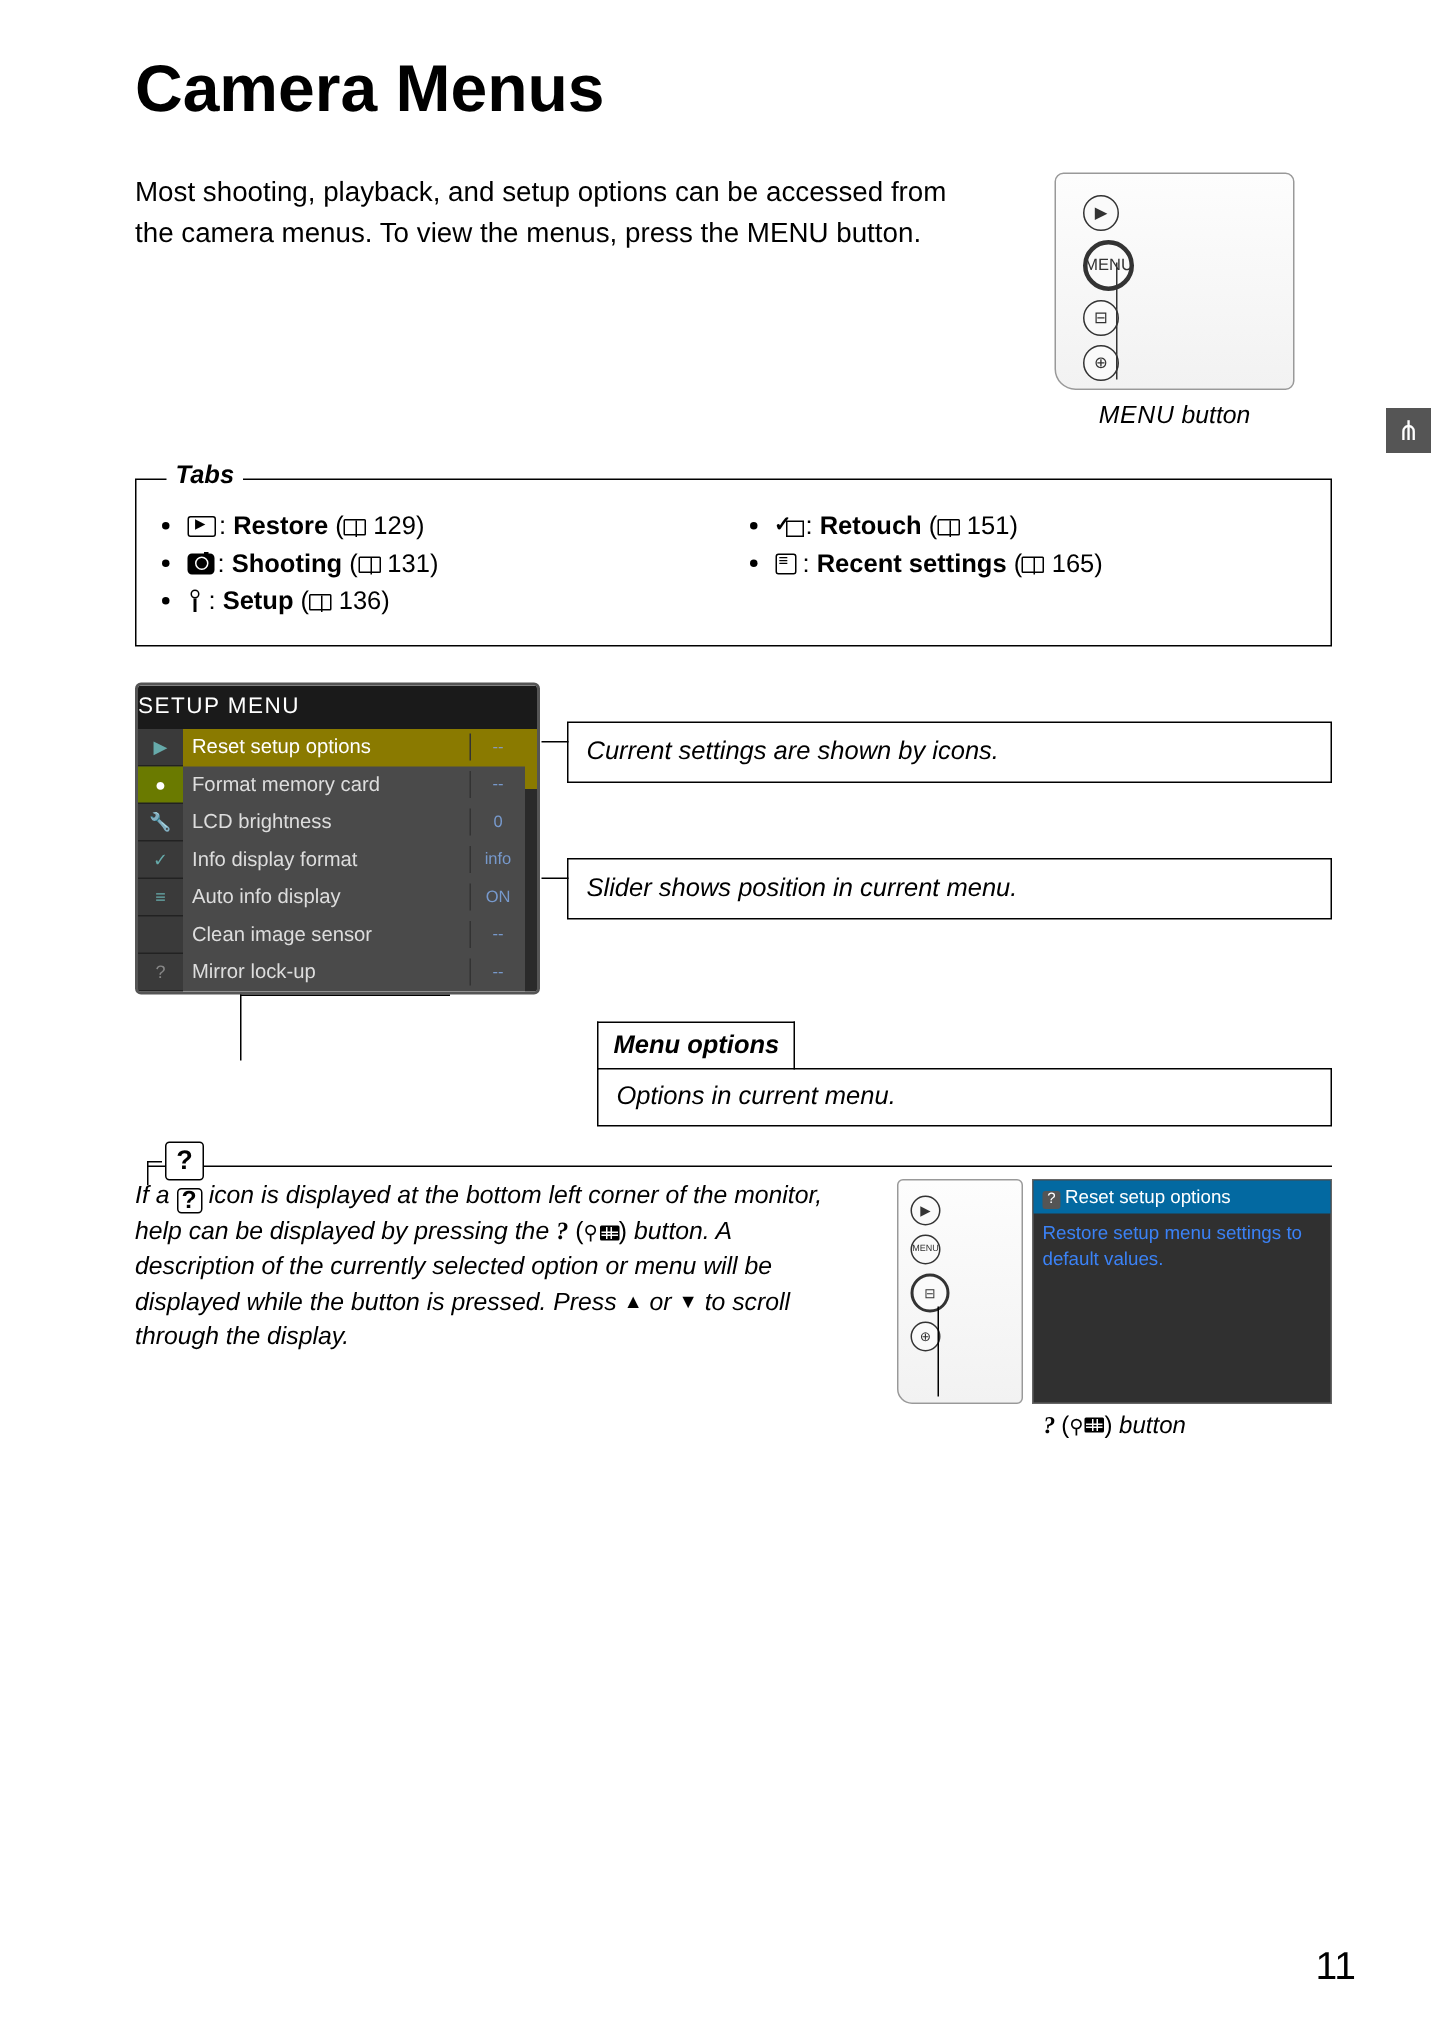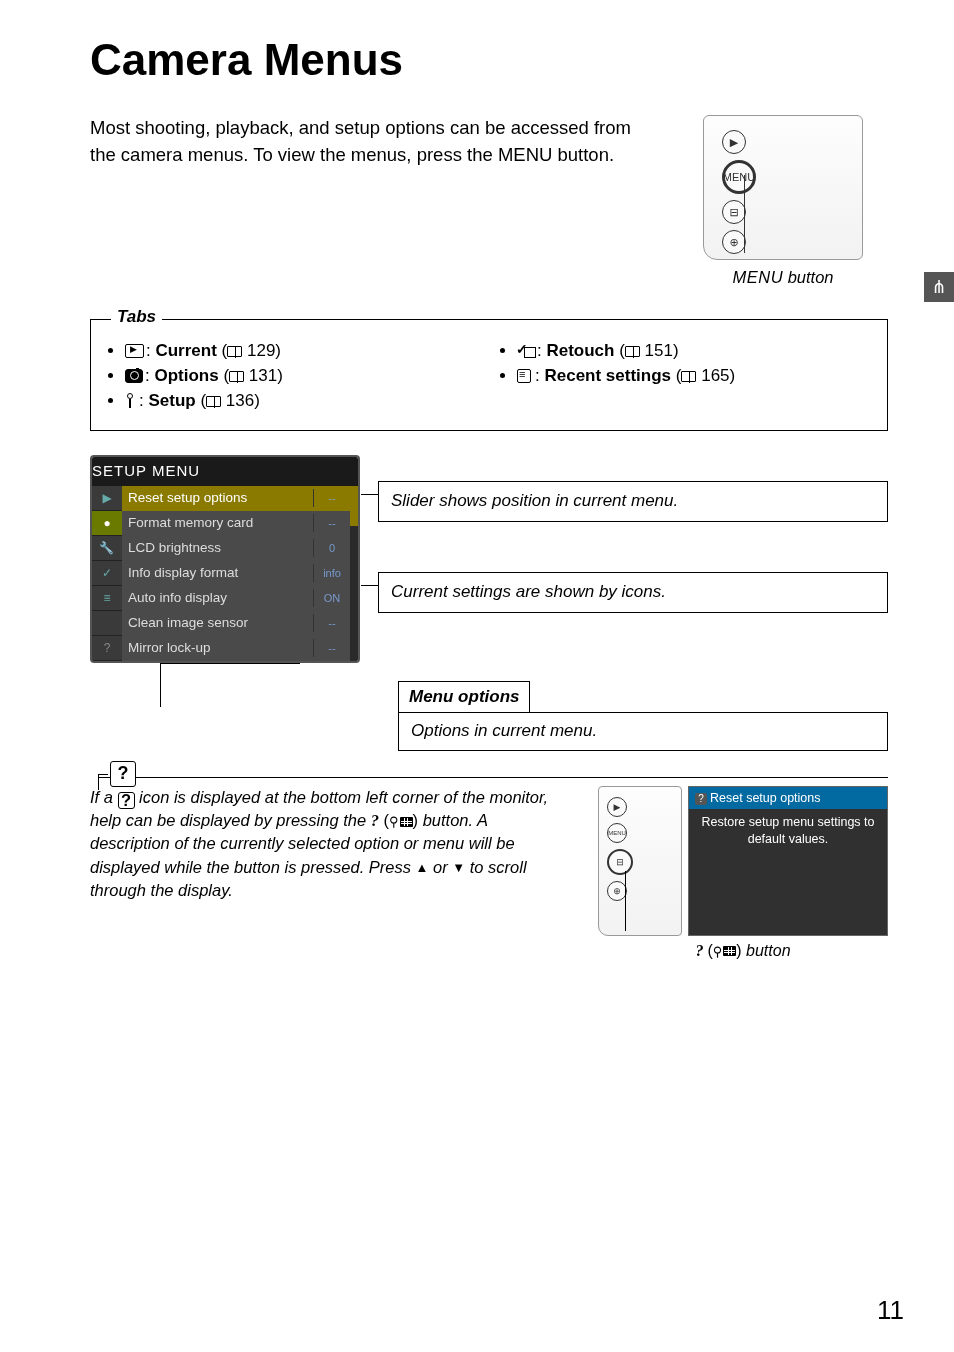--- a/index.html
+++ b/index.html
@@ -116,21 +116,21 @@
   .help-text{flex:1;font-style:italic;font-size:16.5px;line-height:1.42;}
   .help-fig{flex:0 0 290px;}
   .help-fig-inner{display:flex;gap:6px;}
   .cam-small{flex:0 0 84px;height:150px;border:1px solid #999;border-radius:4px 4px 4px 10px;position:relative;background:linear-gradient(#fdfdfd,#f2f2f2);}
   .cam-small .col{position:absolute;left:8px;top:10px;display:flex;flex-direction:column;gap:6px;}
   .cam-small .rbtn{width:20px;height:20px;font-size:9px;}
   .cam-small .rbtn.big{width:26px;height:26px;border-width:2px;}
   .cam-small .line{position:absolute;left:26px;bottom:4px;width:1px;height:60px;background:#000;}
   .tooltip{flex:1;border:1.5px solid #666;background:#303030;height:150px;}
   .tooltip .tt-head{background:#0369a1;color:#fff;font-size:12.5px;padding:3px 6px;}
-  .tooltip .tt-body{color:#ffffff;font-size:12.5px;padding:5px 6px;line-height:1.3;text-align:center;}
+  .tooltip .tt-body{color:#3b82f6;font-size:12.5px;padding:5px 6px;line-height:1.3;}
   .help-caption{text-align:center;font-style:italic;margin-top:4px;font-size:16px;}
 
   .guide-box{border:1px solid #000;margin-top:22px;padding:10px 14px 12px;}
   .gb-title{font-weight:700;font-size:17px;}
   .gb-title .pencil{display:inline-block;width:18px;height:18px;vertical-align:-3px;margin-right:4px;position:relative;}
   .gb-title .pencil::after{content:"✎";font-weight:400;}
   .gb-body{font-size:17px;margin-top:2px;}
 
   .pagenum{position:absolute;bottom:24px;right:50px;font-size:26px;}
   b{font-weight:700;}
@@ -174,22 +174,22 @@
 
 <div class="side-tab">⋔</div>
 
 <div class="page" style="padding-top:0;">
 
   <div class="tabs-section">
     <span class="sect-label">Tabs</span>
     <div class="tabs-body">
       <div class="tabs-cols">
         <ul>
-          <li><span class="mi play"></span>: <b>Current</b> (<span class="bref"></span> <span>129</span>)</li>
-          <li><span class="mi shoot"></span>: <b>Options</b> (<span class="bref"></span> <span>131</span>)</li>
+          <li><span class="mi play"></span>: <b>Restore</b> (<span class="bref"></span> <span>129</span>)</li>
+          <li><span class="mi shoot"></span>: <b>Shooting</b> (<span class="bref"></span> <span>131</span>)</li>
           <li><span class="mi setup"></span>: <b>Setup</b> (<span class="bref"></span> <span>136</span>)</li>
         </ul>
         <ul>
           <li><span class="mi retouch"></span>: <b>Retouch</b> (<span class="bref"></span> <span>151</span>)</li>
           <li><span class="mi recent"></span>: <b>Recent settings</b> (<span class="bref"></span> <span>165</span>)</li>
         </ul>
       </div>
     </div>
   </div>
 
@@ -235,22 +235,22 @@
               <span class="t">Mirror lock-up</span>
               <span class="v">--</span>
             </div>
         </div>
         <div class="lcd-scroll">
             <div class="th"></div>
           </div>
       </div>
     </div>
     <div class="callouts">
+      <div class="callout">Current settings are shown by icons.</div>
       <div class="callout">Slider shows position in current menu.</div>
-      <div class="callout">Current settings are shown by icons.</div>
     </div>
   </div>
 
   <div class="menuopt-row">
     <div class="menuopt-spacer">
         <div class="vline"></div>
         <div class="hline"></div>
       </div>
     <div class="menuopt-box">
       <div class="mo-title">Menu options</div>

